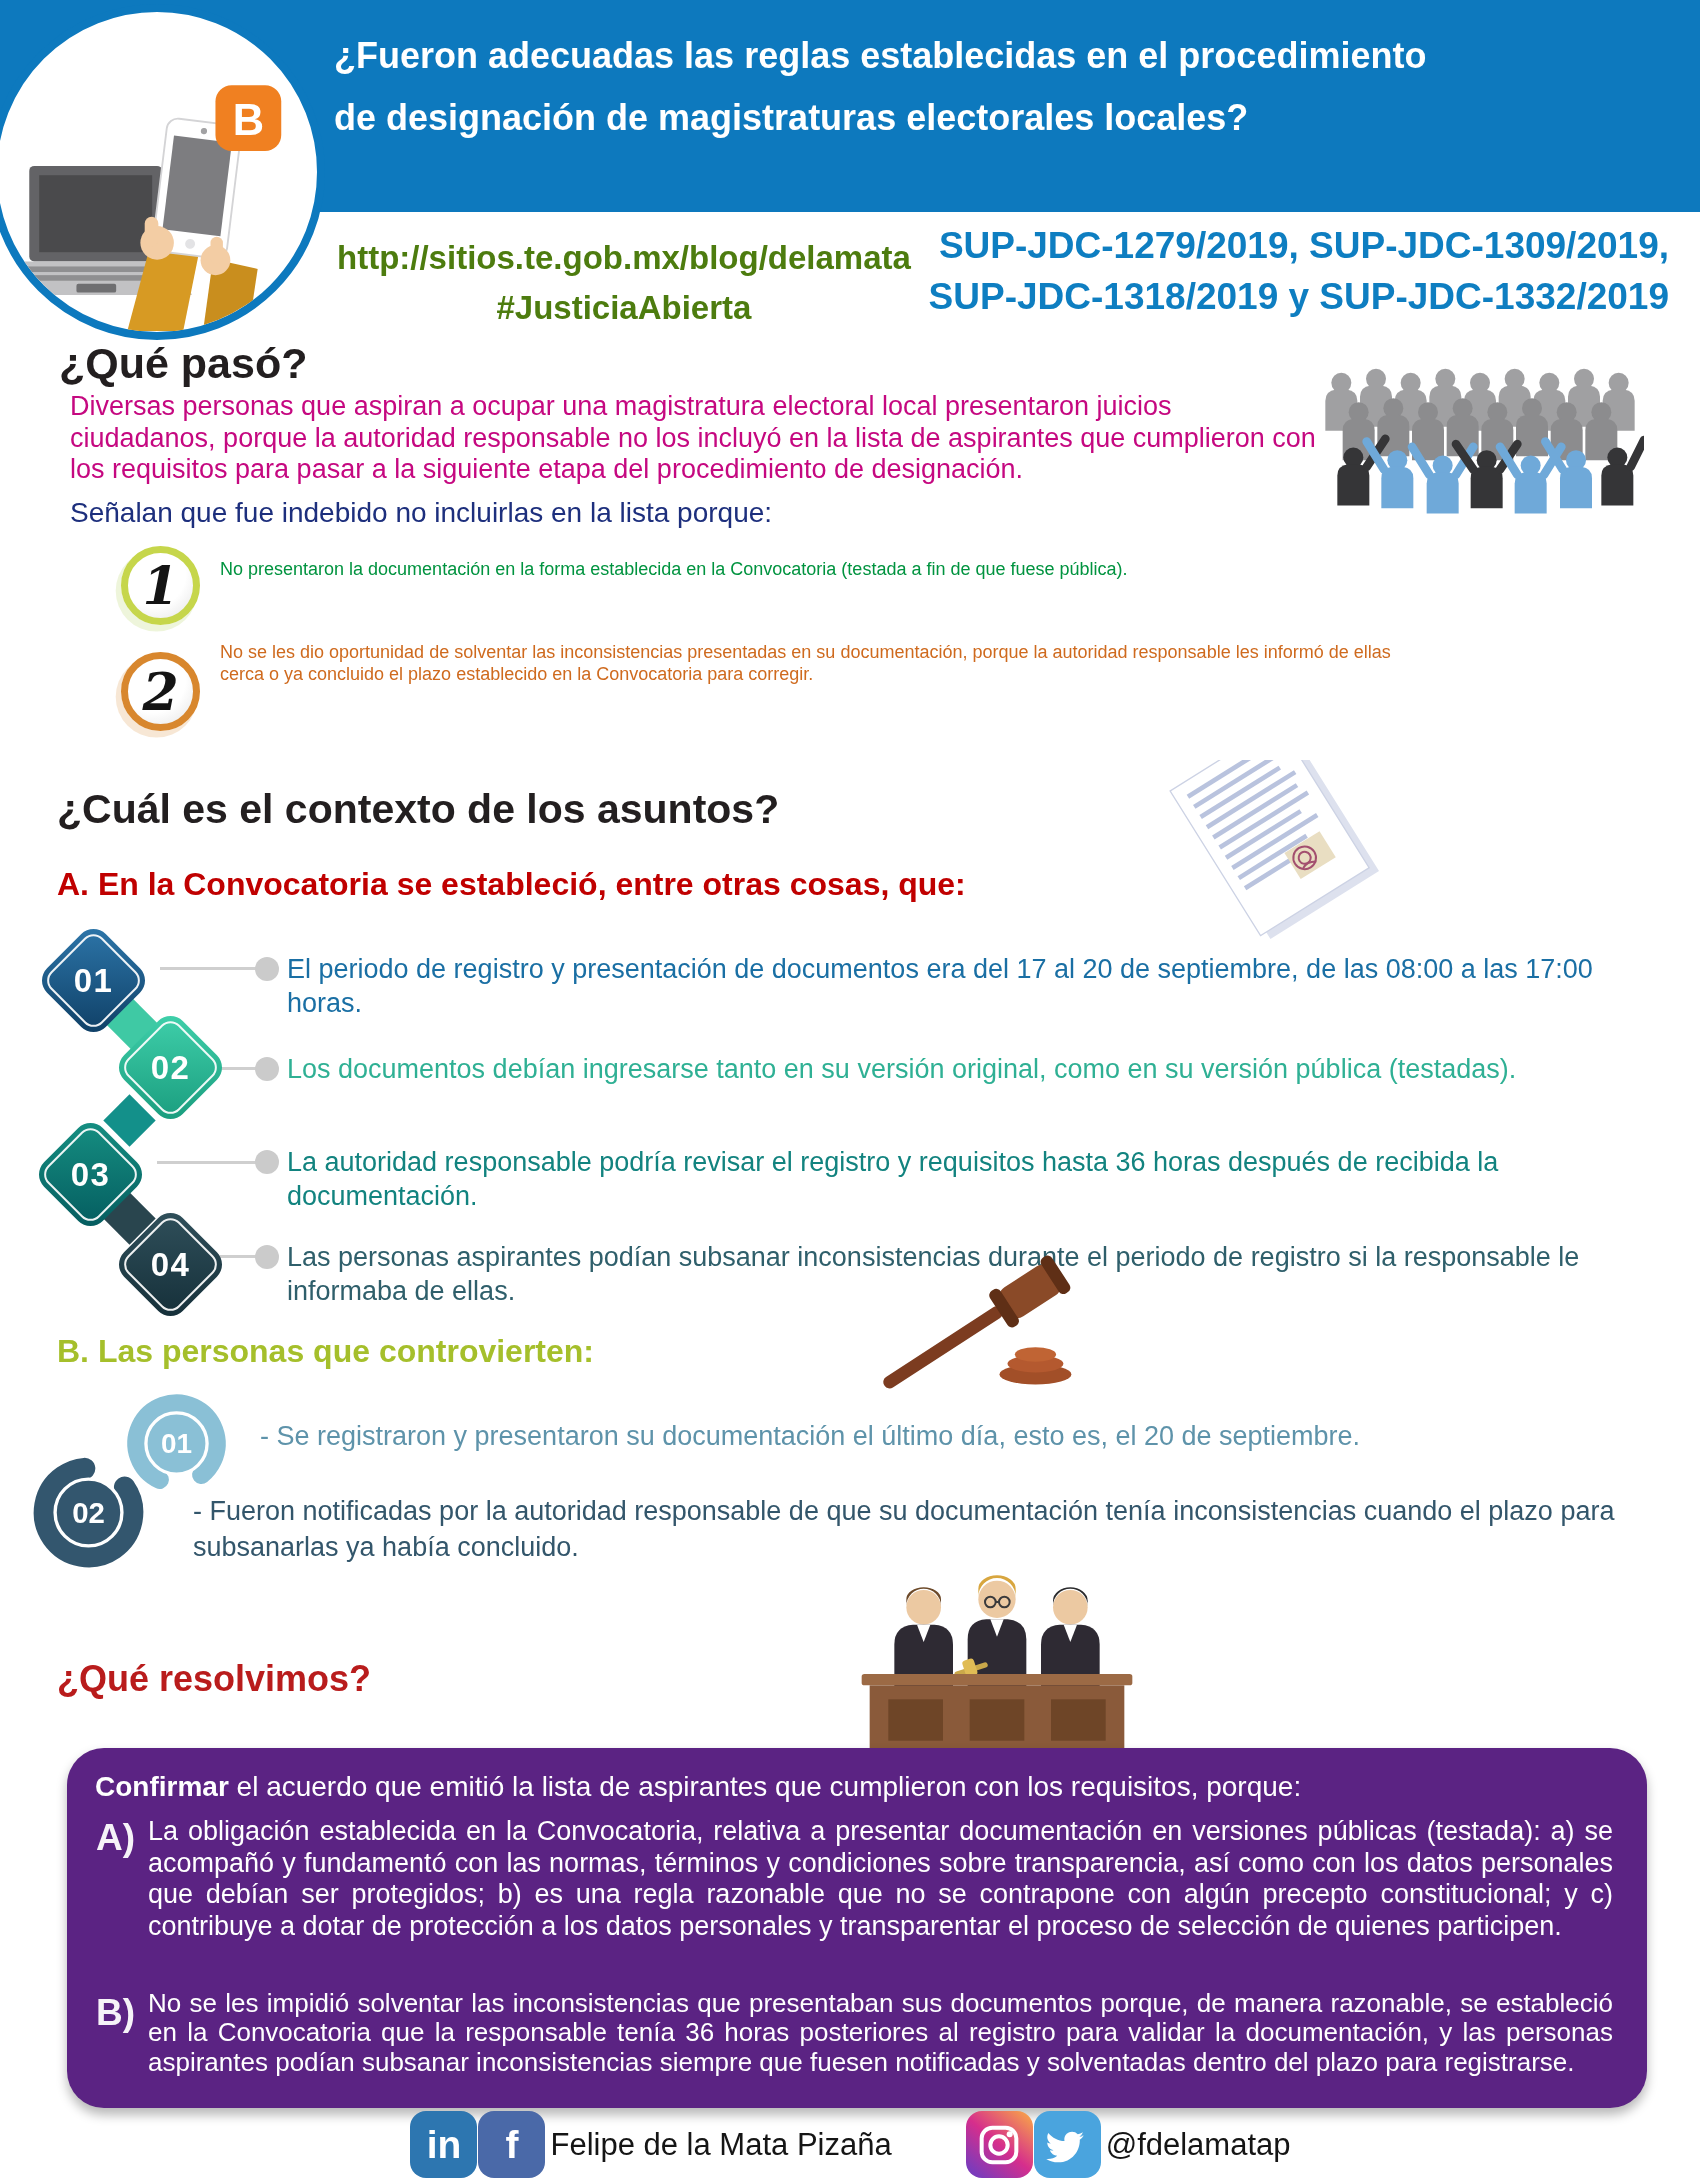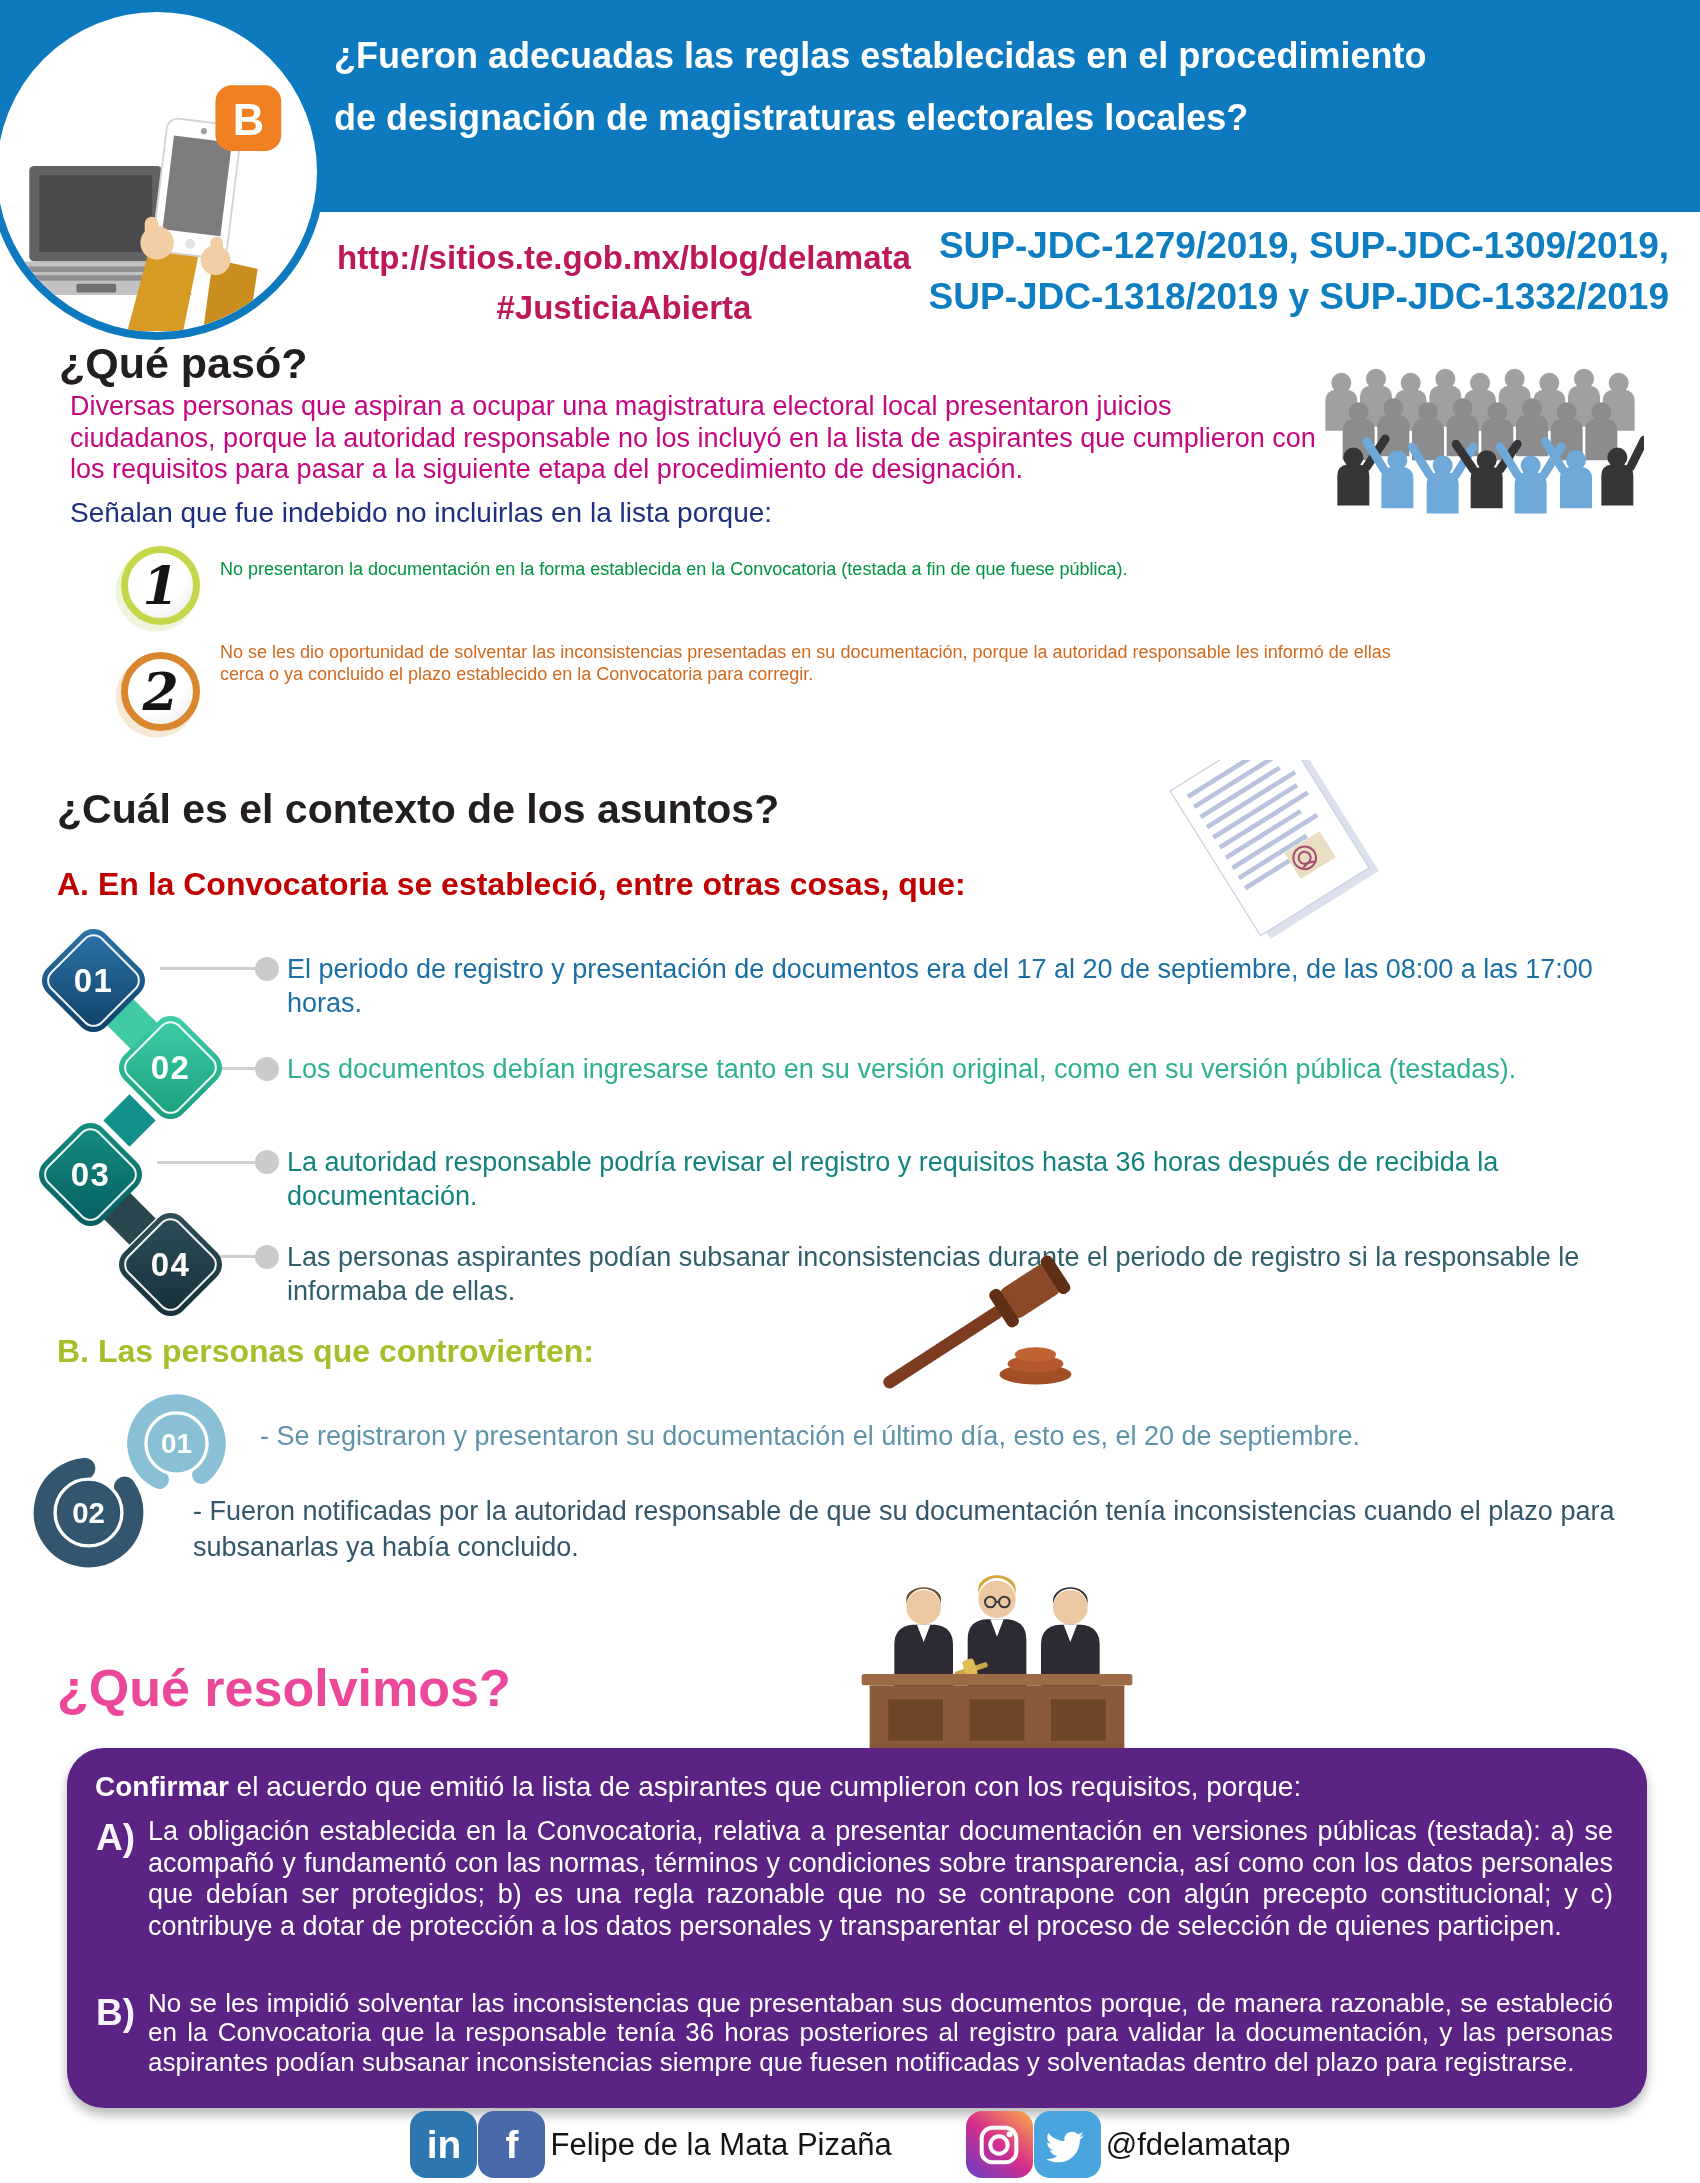--- a/index.html
+++ b/index.html
@@ -11,21 +11,21 @@
   .abs{position:absolute;}
 
   
   .band{left:0;top:0;width:1701px;height:212px;background:#0d79be;}
   .hero-circle{
     left:-10.7px;top:4px;width:336px;height:336px;border-radius:50%;
     background:#ffffff;border:8.7px solid #0d79be;overflow:hidden;box-sizing:border-box;
   }
   .title{left:334px;top:25px;width:1327px;color:#ffffff;font-weight:bold;
     font-size:36px;line-height:1.72;}
-  .url-block{left:337px;top:233px;color:#be185d;font-size:33px;line-height:1.5;}
+  .url-block{left:337px;top:233px;color:#4d7c0f;font-size:33px;line-height:1.5;}
   .url-line{font-weight:600;}
   .hash-line{font-weight:800;text-align:center;}
   .cases{left:842px;top:220px;width:827px;color:#0e7ec1;font-weight:800;
     font-size:37px;line-height:1.38;text-align:right;}
 
   
   .h-black{left:59px;top:339px;font-size:43px;font-weight:800;color:#231f20;}
   .qp-para{left:70px;top:391px;width:1247px;font-size:27px;line-height:1.17;color:#c50880;}
   .qp-lead{left:70px;top:497px;font-size:28px;color:#1d2f7d;}
   .badge{width:79px;height:79px;border-radius:50%;box-sizing:border-box;
@@ -68,21 +68,21 @@
   .st2{top:1053px;color:#2fb094;}
   .st3{top:1146px;color:#12837f;}
   .st4{top:1241px;color:#2f5f6b;}
 
   
   .h-b{left:57px;top:1333px;font-size:32px;font-weight:800;color:#a5bf2b;}
   .b-item-1{left:260px;top:1419px;width:1347px;font-size:27px;color:#5e93aa;line-height:1.3;}
   .b-item-2{left:193px;top:1493px;width:1441px;font-size:27px;color:#33566b;line-height:1.35;}
 
   
-  .h-res{left:57px;top:1658px;font-size:52px;font-weight:800;color:#ec4899;}
+  .h-res{left:57px;top:1658px;font-size:36px;font-weight:800;color:#b91c1c;}
   .purple-box{left:67px;top:1748px;width:1580px;height:360px;background:#5b2383;
     border-radius:37px;box-shadow:0 6.7px 10.7px rgba(0,0,0,.28);}
   .confirm-line{left:28px;top:23px;width:1521px;font-size:28px;color:#ffffff;}
   .confirm-line b{font-weight:800;}
   .res-label{font-size:37px;font-weight:800;color:#ffffff;opacity:.95;}
   .rl-a{left:29px;top:69px;} .rl-b{left:29px;top:244px;}
   .res-text{left:81px;width:1465px;color:#ffffff;text-align:justify;}
   .rt-a{top:68px;font-size:27px;line-height:1.17;}
   .rt-b{top:241px;font-size:26px;line-height:1.13;}
 

